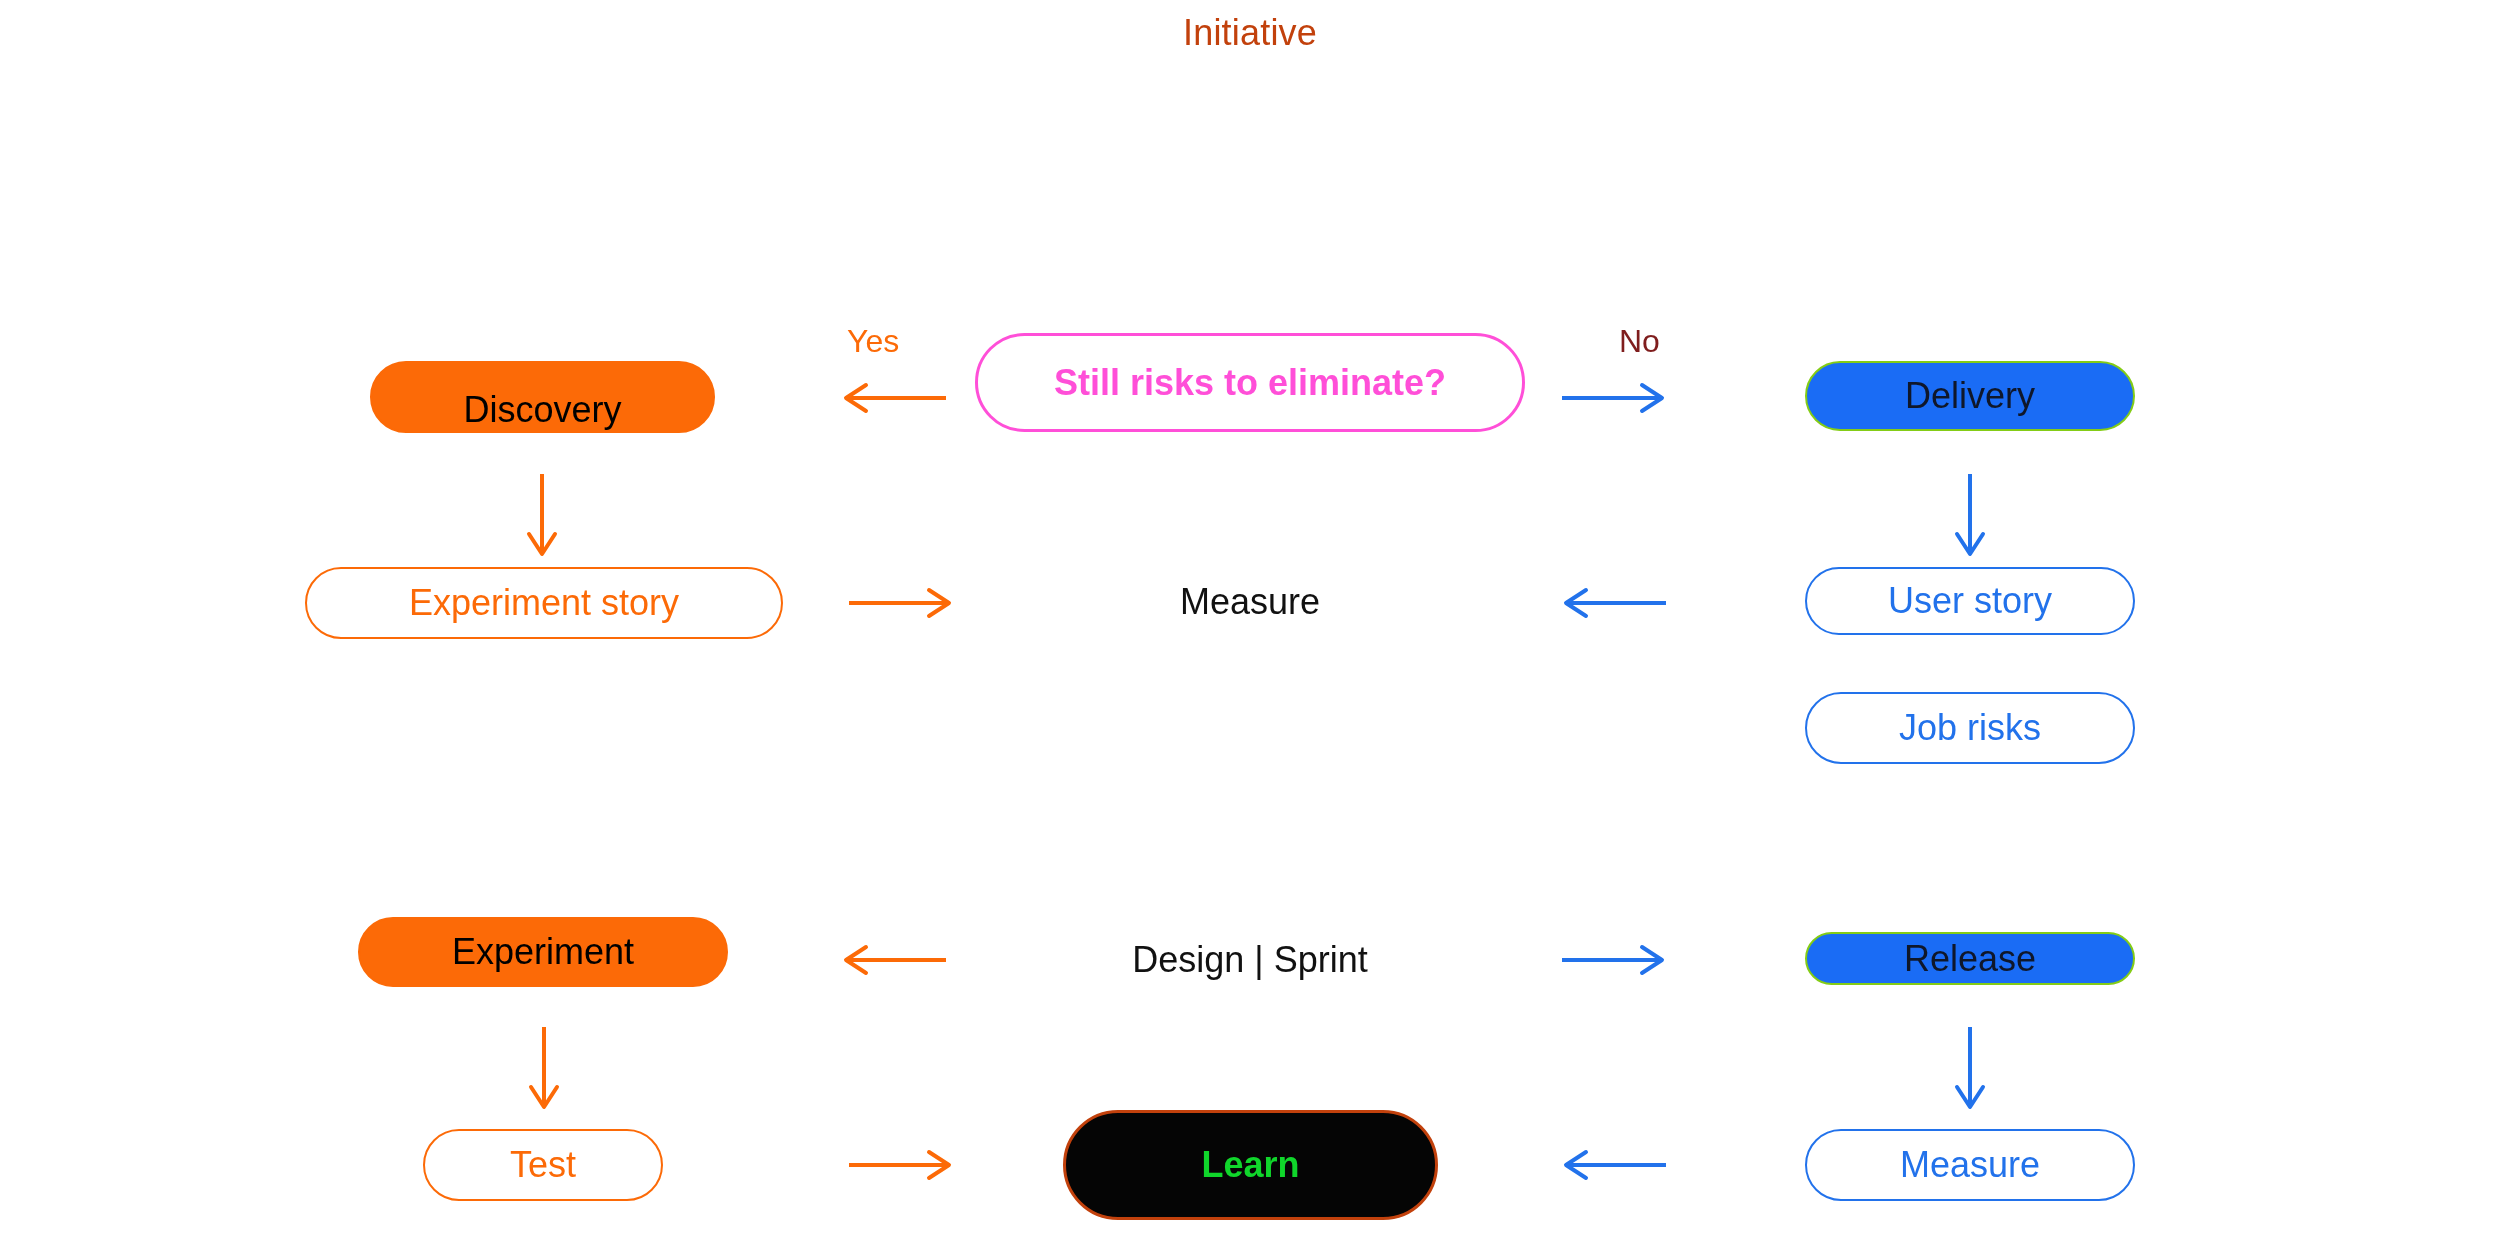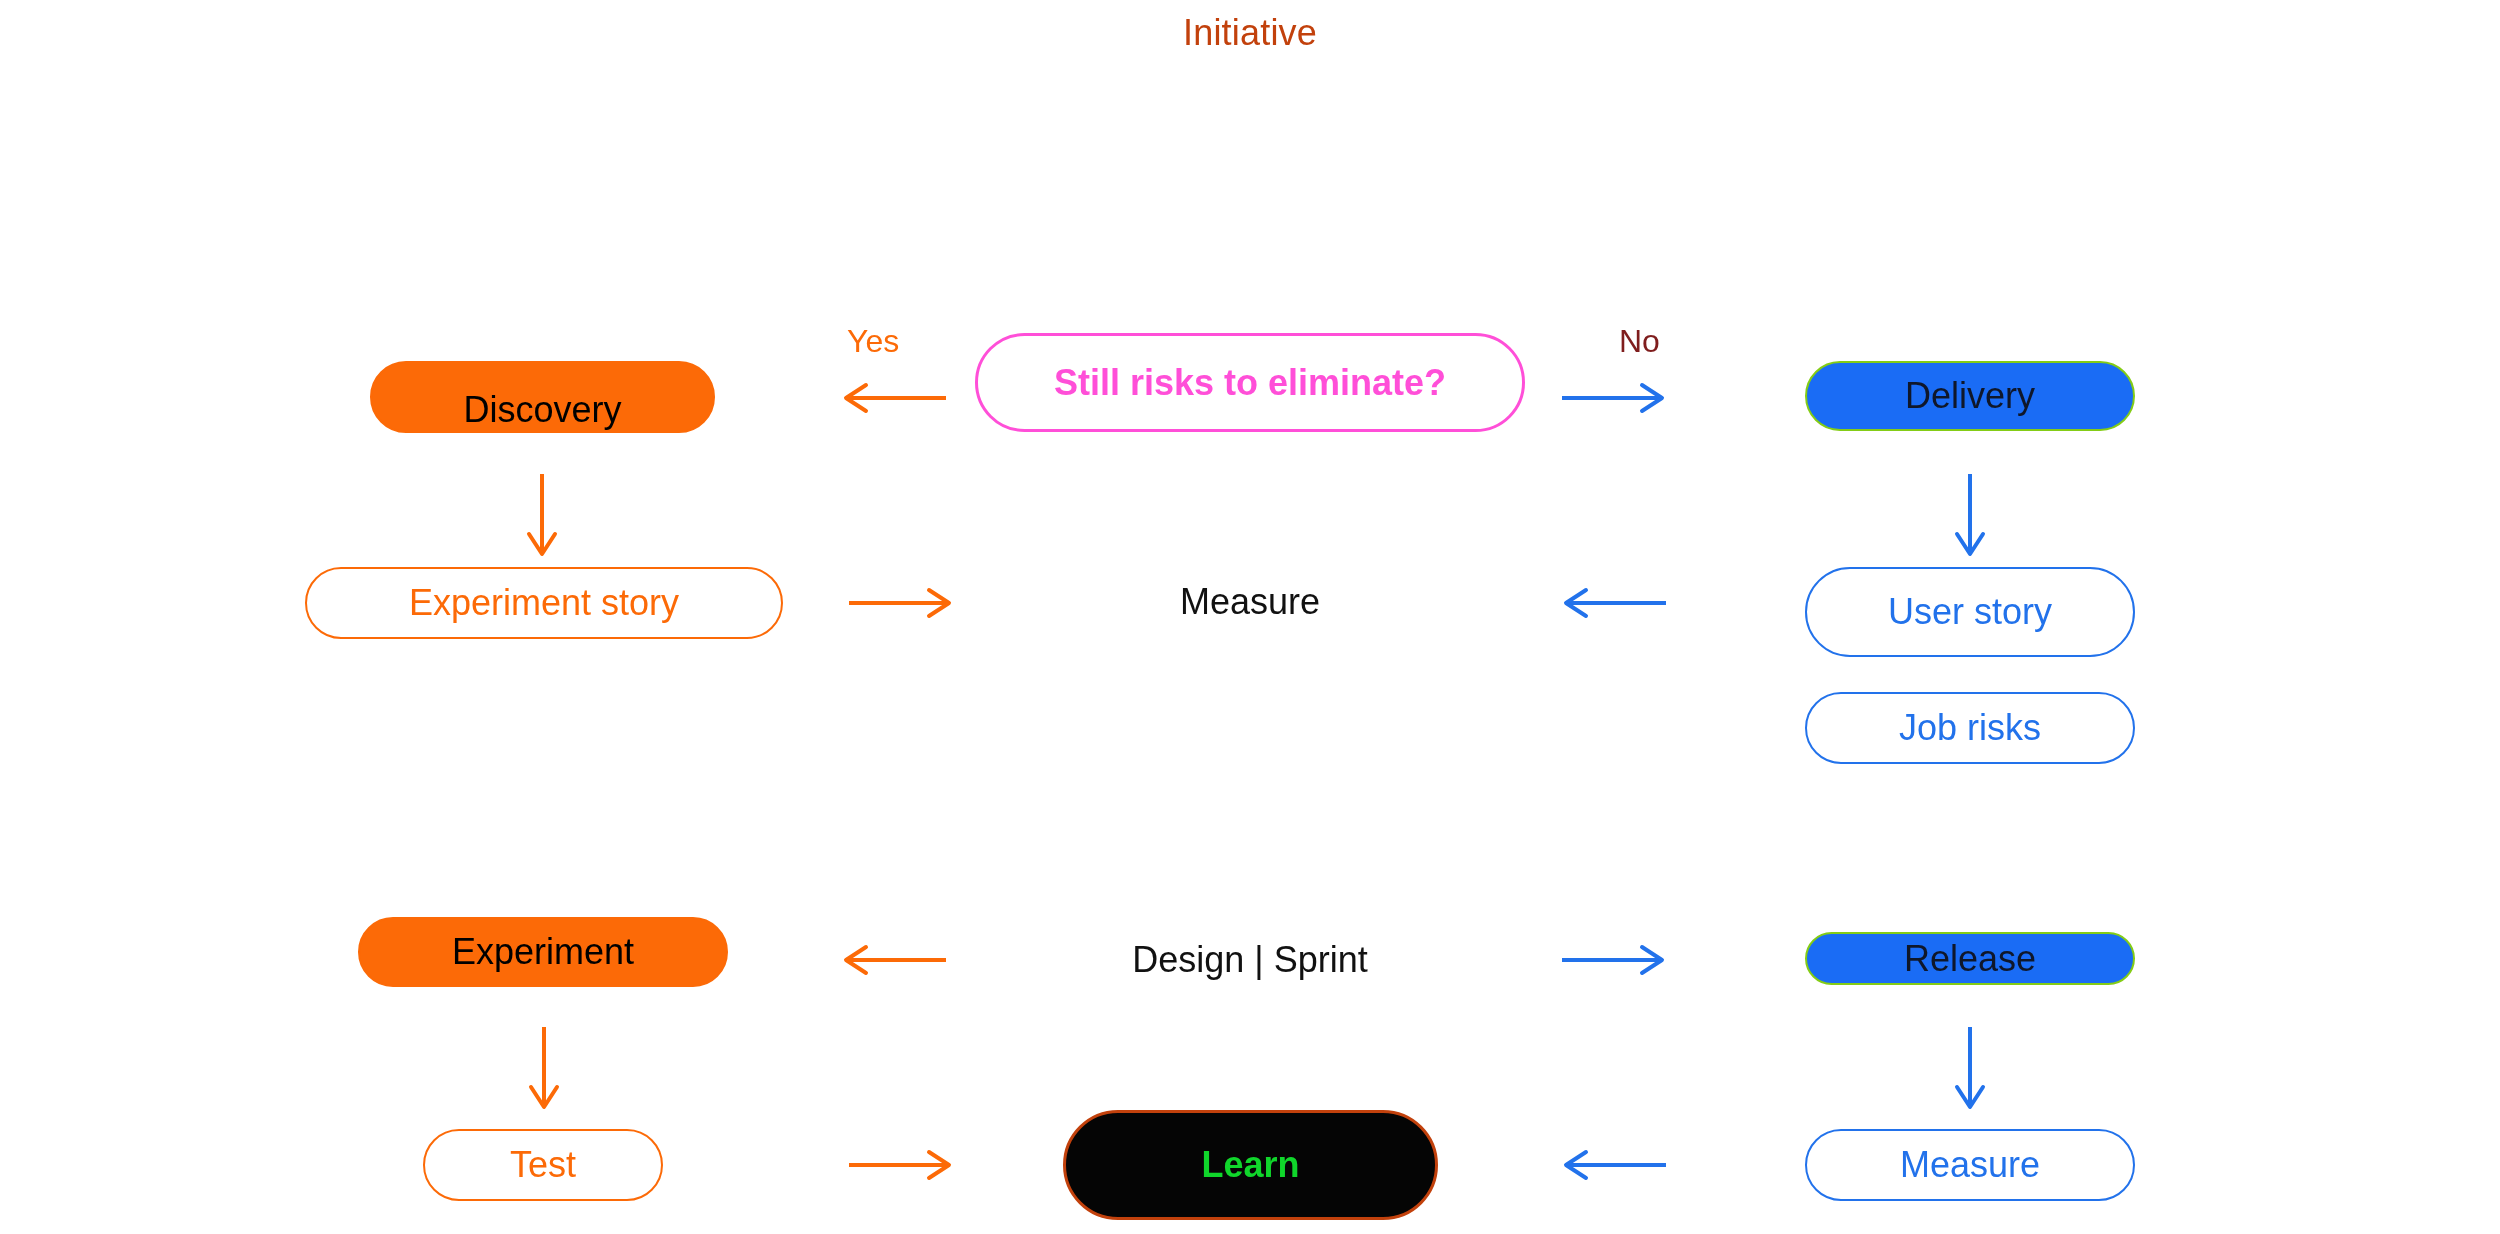--- a/index.html
+++ b/index.html
@@ -172,21 +172,21 @@
     <span>Measure</span>
   </div>
 
   <div class="arrow" style="left:1560px; top:585px; width:110px; height:36px;">
     <svg width="110" height="36" viewBox="0 0 110 36">
       <line x1="106" y1="18" x2="8" y2="18" stroke="#2272EB" stroke-width="4"></line>
       <polyline points="26,5 6,18 26,31" fill="none" stroke="#2272EB" stroke-width="4" stroke-linecap="round" stroke-linejoin="round"></polyline>
     </svg>
   </div>
 
-  <div class="node outline-blue" style="left:1805px; top:567px; width:330px; height:90px;">
+  <div class="node outline-blue" style="left:1805px; top:567px; width:330px; height:68px;">
     <span>User story</span>
   </div>
 
   <div class="node outline-blue" style="left:1805px; top:692px; width:330px; height:72px;">
     <span>Job risks</span>
   </div>
 
   <div class="node filled-orange" style="left:358px; top:917px; width:370px; height:70px;">
     <span>Experiment</span>
   </div>

